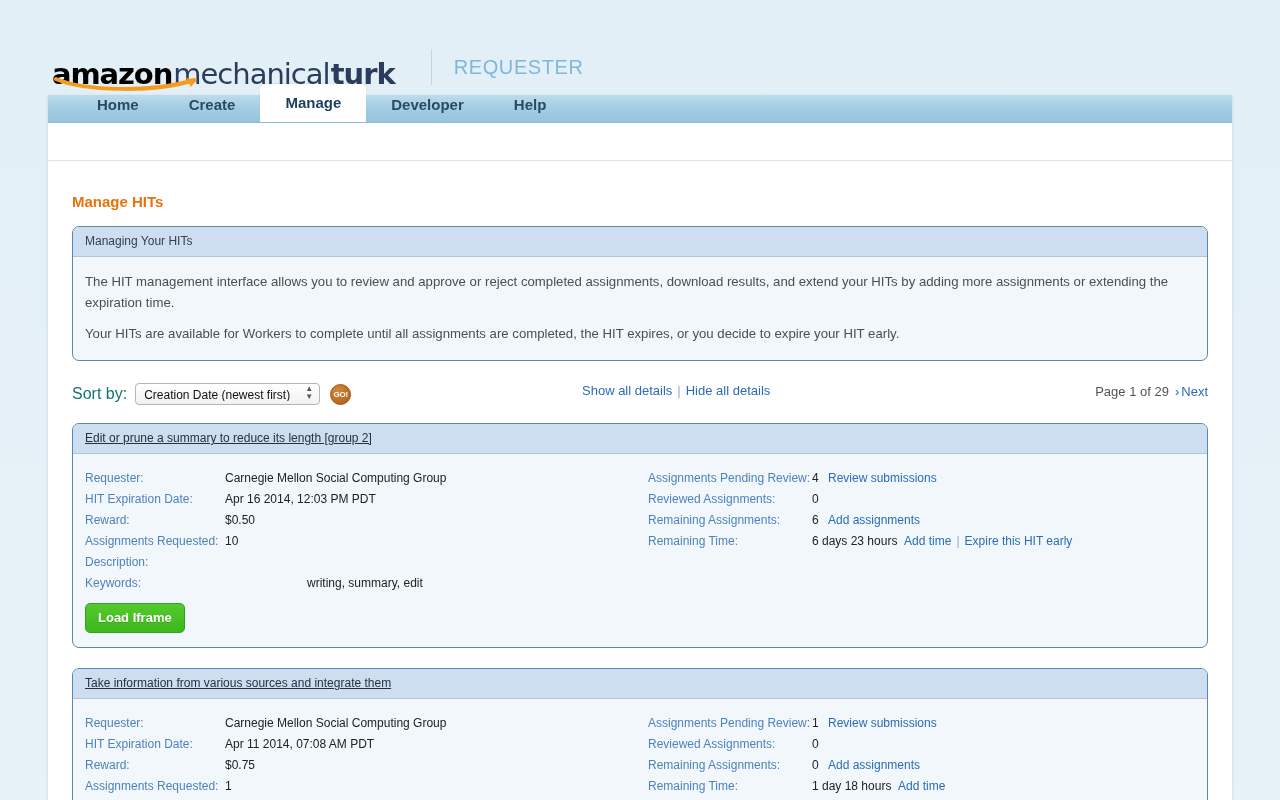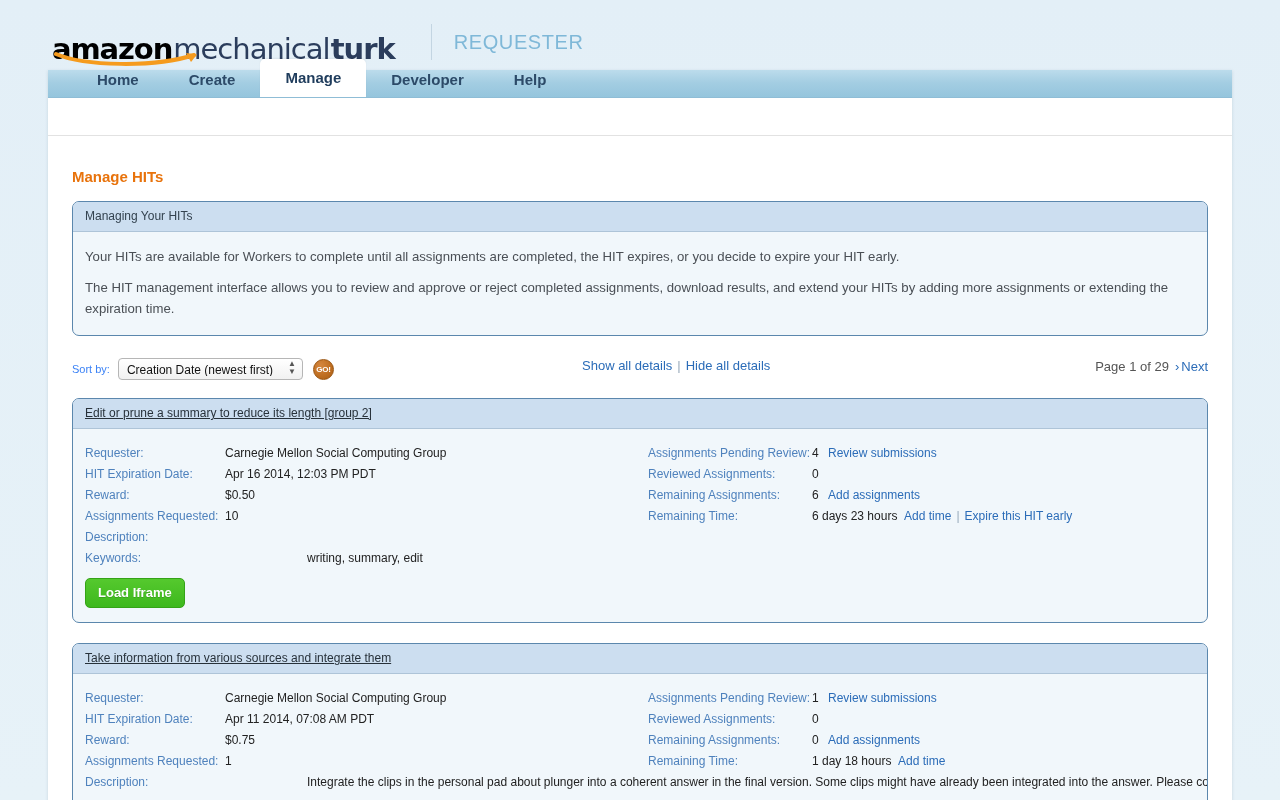--- a/index.html
+++ b/index.html
@@ -13,20 +13,21 @@
   body {
     background: linear-gradient(to bottom, #e3eff7 0%, #e7f2f8 100%);
   }
 
   
   .masthead {
     height: 70px;
     padding: 14px 0 0 52px;
     display: flex;
     align-items: center;
+    margin-top: 25px;
   }
   .logo {
     display: flex;
     align-items: flex-end;
     position: relative;
     height: 44px;
   }
   .logo-amazon {
     font-size: 29px;
     font-weight: bold;
@@ -161,22 +162,22 @@
 
   
   .toolbar {
     display: flex;
     align-items: center;
     margin: 14px 0 16px 0;
     position: relative;
     height: 26px;
   }
   .sortby-label {
-    font-size: 11px;
-    color: #3b82f6;
+    font-size: 16px;
+    color: #0f766e;
     margin-right: 8px;
   }
   .select-wrap {
     position: relative;
     display: inline-block;
   }
   .fake-select {
     appearance: none;
     -webkit-appearance: none;
     font-family: "Liberation Sans", sans-serif;
@@ -338,22 +339,22 @@
 
   <div class="content">
 
     <h1 class="page-title">Manage HITs</h1>
 
     <div class="panel">
       <div class="panel-head">
         <a>Managing Your HITs</a>
       </div>
       <div class="panel-body">
+        <p>The HIT management interface allows you to review and approve or reject completed assignments, download results, and extend your HITs by adding more assignments or extending the expiration time.</p>
         <p>Your HITs are available for Workers to complete until all assignments are completed, the HIT expires, or you decide to expire your HIT early.</p>
-        <p>The HIT management interface allows you to review and approve or reject completed assignments, download results, and extend your HITs by adding more assignments or extending the expiration time.</p>
       </div>
     </div>
 
     <div class="toolbar">
       <span class="sortby-label">Sort by:</span>
       <span class="select-wrap">
         <select class="fake-select">
           <option>Creation Date (newest first)</option>
         </select>
         <span class="sel-arrows">▲<br>▼</span>

